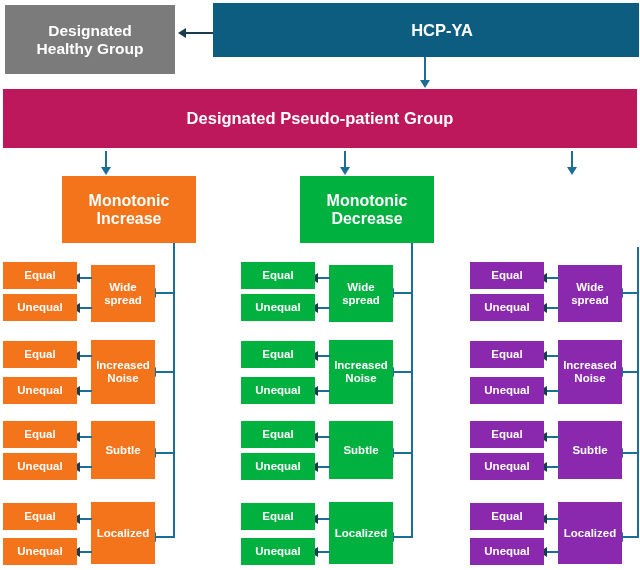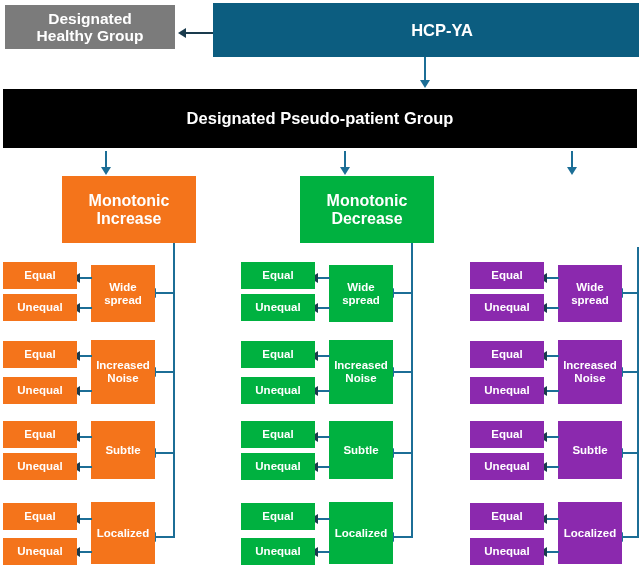--- a/index.html
+++ b/index.html
@@ -22,21 +22,21 @@
     align-items: center;
     justify-content: center;
     text-align: center;
     color: #ffffff;
     font-weight: bold;
     line-height: 1.12;
     white-space: pre-line;
   }
   .gray    { background: #7B7B7B; }
   .teal    { background: #0C5D80; padding-left: 32px; }
-  .cyan    { background: #000000; }
+  .cyan    { background: #be185d; }
   .orange  { background: #F4741B; }
   .green   { background: #00B140; }
   .purple  { background: #8B29AE; }
 
   .box-healthy  { font-size: 15.5px; }
   .box-hcp      { font-size: 16.5px; }
   .box-pseudo   { font-size: 16.5px; }
   .box-branch   { font-size: 16px; margin-left: 23px; }
   .box-cat      { font-size: 11.5px; }
   .box-leaf     { font-size: 11.5px; }
@@ -69,21 +69,21 @@
     border-bottom: 5px solid transparent;
     border-right: 8px solid #1A3B4D;
   }
   .line-dark { background: #1A3B4D; }
 </style>
 </head>
 <body>
 
 <div id="canvas">
 
-  <div class="box gray box-healthy" style="left:5px; top:5px; width:170px; height:44px;">Designated
+  <div class="box gray box-healthy" style="left:5px; top:5px; width:170px; height:69px;">Designated
 Healthy Group</div>
 
   <div class="box teal box-hcp" style="left:213px; top:3px; width:426px; height:54px;">HCP-YA</div>
 
   <div class="line hline line-dark" style="left:186px; top:32px; width:27px;"></div>
   <div class="arrow arrow-left-dark" style="left:178px; top:28px;"></div>
 
   <div class="line vline" style="left:424px; top:57px; height:24px;"></div>
   <div class="arrow arrow-down" style="left:420px; top:80px;"></div>
 

